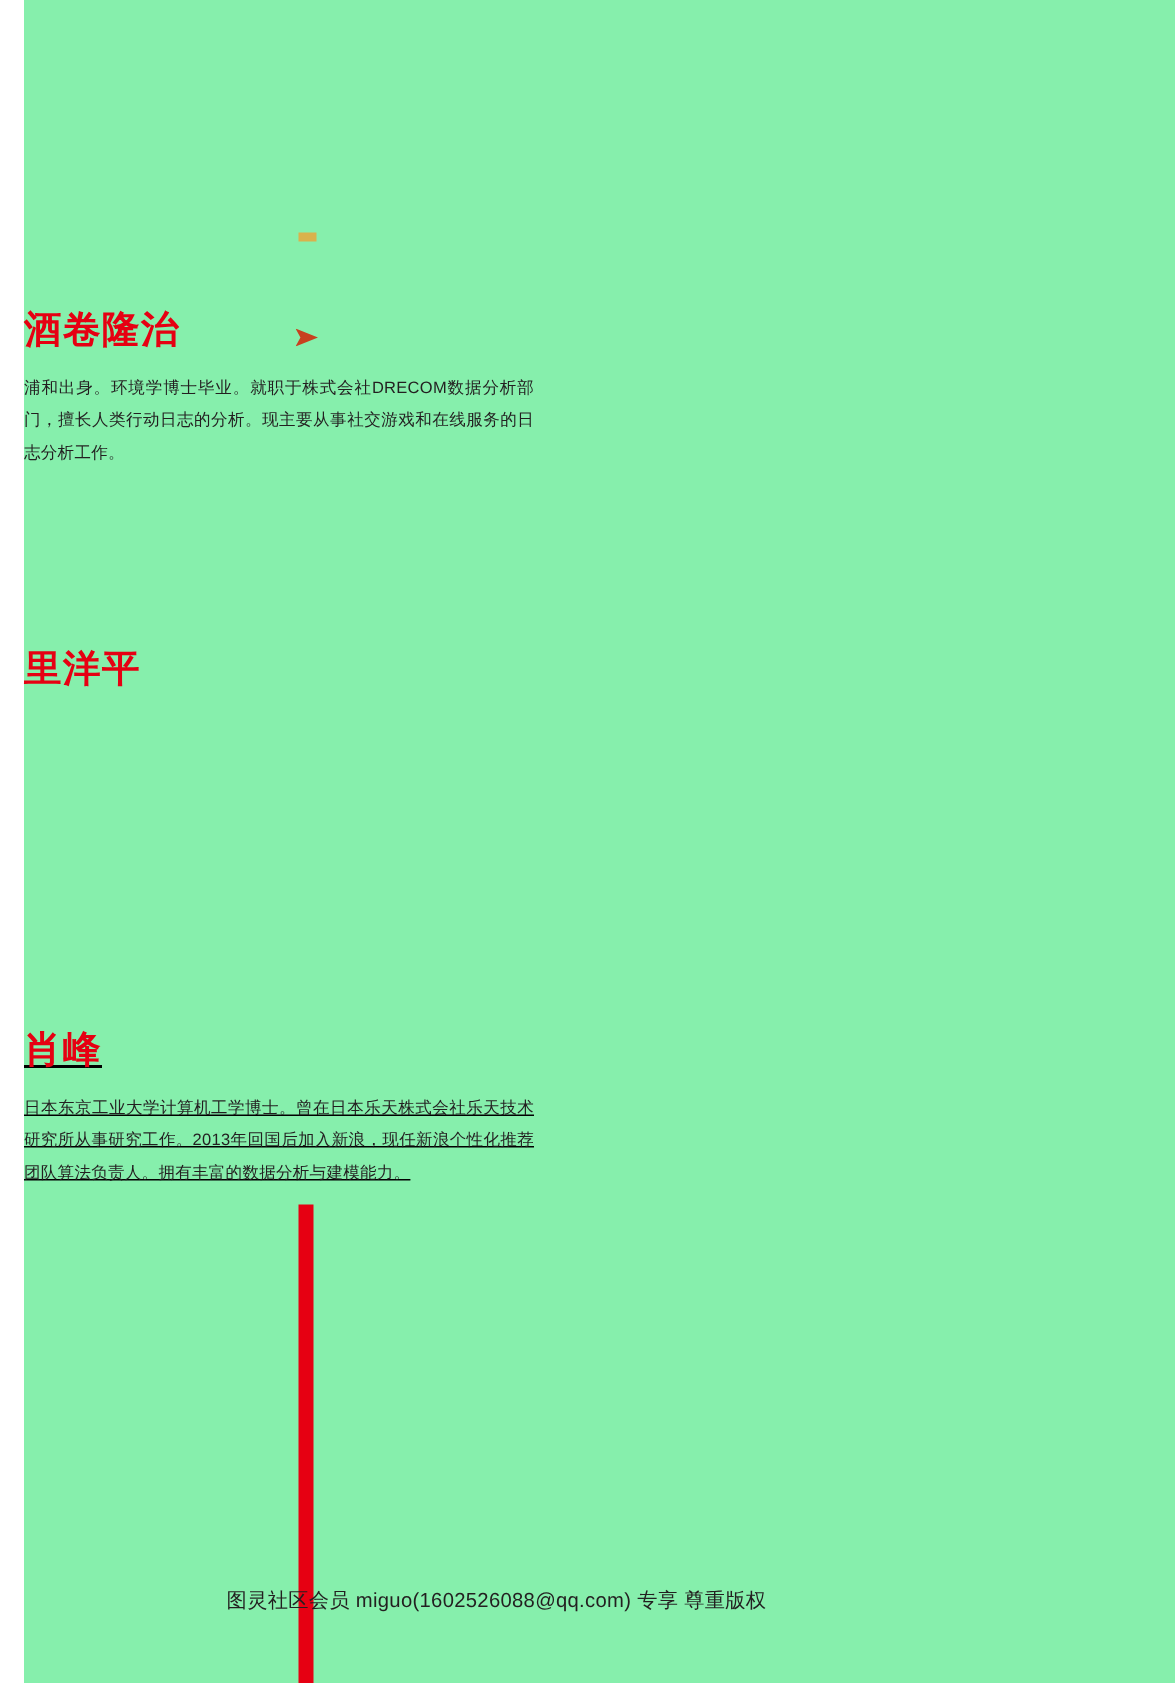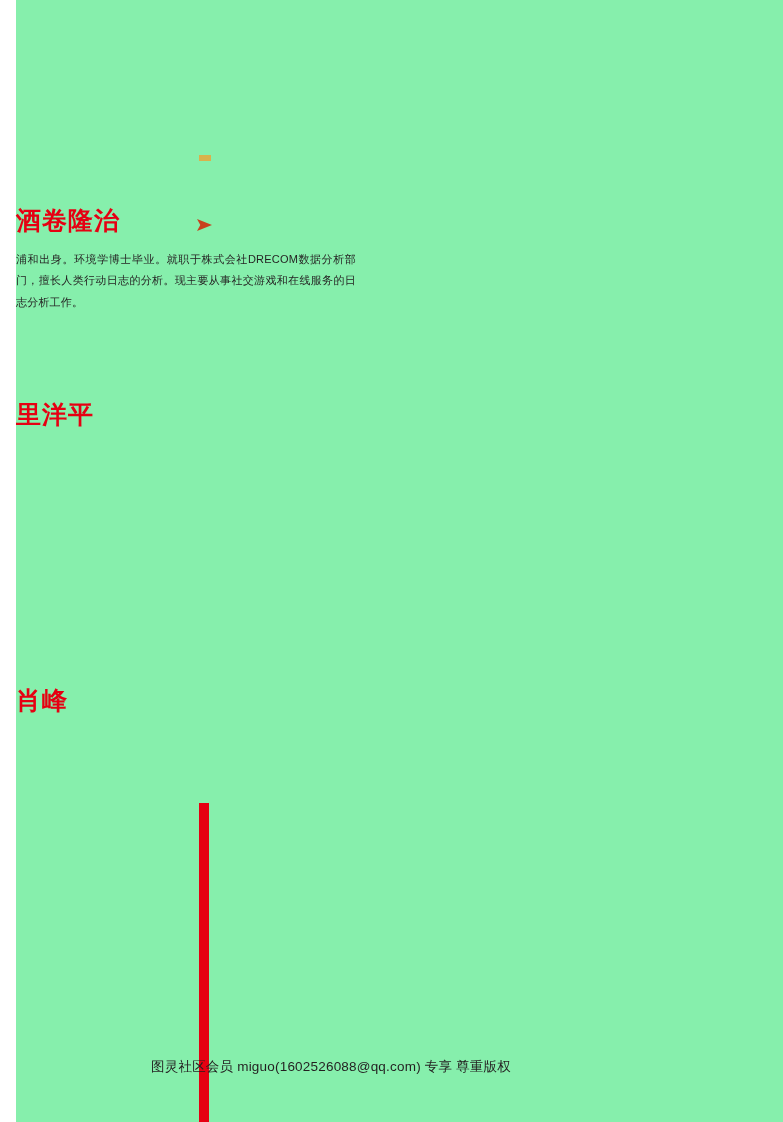--- a/index.html
+++ b/index.html
@@ -52,22 +52,22 @@
     height: 12px;
     background: #c8411f;
     clip-path: polygon(0 0, 100% 50%, 0 100%, 22% 50%);
   }
 
   .bio-block {
     position: absolute;
     width: 340px;
   }
   .bio-1 { top: 205px; }
-  .bio-2 { top: 399px; }
-  .bio-3 { top: 685px; }
+  .bio-2 { top: 432px; font-family: Liberation Serif, serif; }
+  .bio-3 { top: 685px; text-decoration: underline; }
 
   .bio-name {
     color: #e60012;
     font-size: 25px;
     font-weight: bold;
     letter-spacing: 1px;
     line-height: 1.2;
     margin: 0 0 14px 0;
   }
 
@@ -104,17 +104,18 @@
     <h2 class="bio-name">酒卷隆治</h2>
     <p class="bio-text">浦和出身。环境学博士毕业。就职于株式会社DRECOM数据分析部门，擅长人类行动日志的分析。现主要从事社交游戏和在线服务的日志分析工作。</p>
   </div>
 
   <div class="bio-block bio-2">
     <h2 class="bio-name">里洋平</h2>
   </div>
 
   <div class="bio-block bio-3">
     <h2 class="bio-name">肖峰</h2>
+    <p class="bio-text">日本东京工业大学计算机工学博士。曾在日本乐天株式会社乐天技术研究所从事研究工作。2013年回国后加入新浪，现任新浪个性化推荐团队算法负责人。拥有丰富的数据分析与建模能力。</p>
   </div>
 
   <div class="footer">图灵社区会员 miguo(1602526088@qq.com) 专享 尊重版权</div>
 
 </div>
 
 </body></html>

